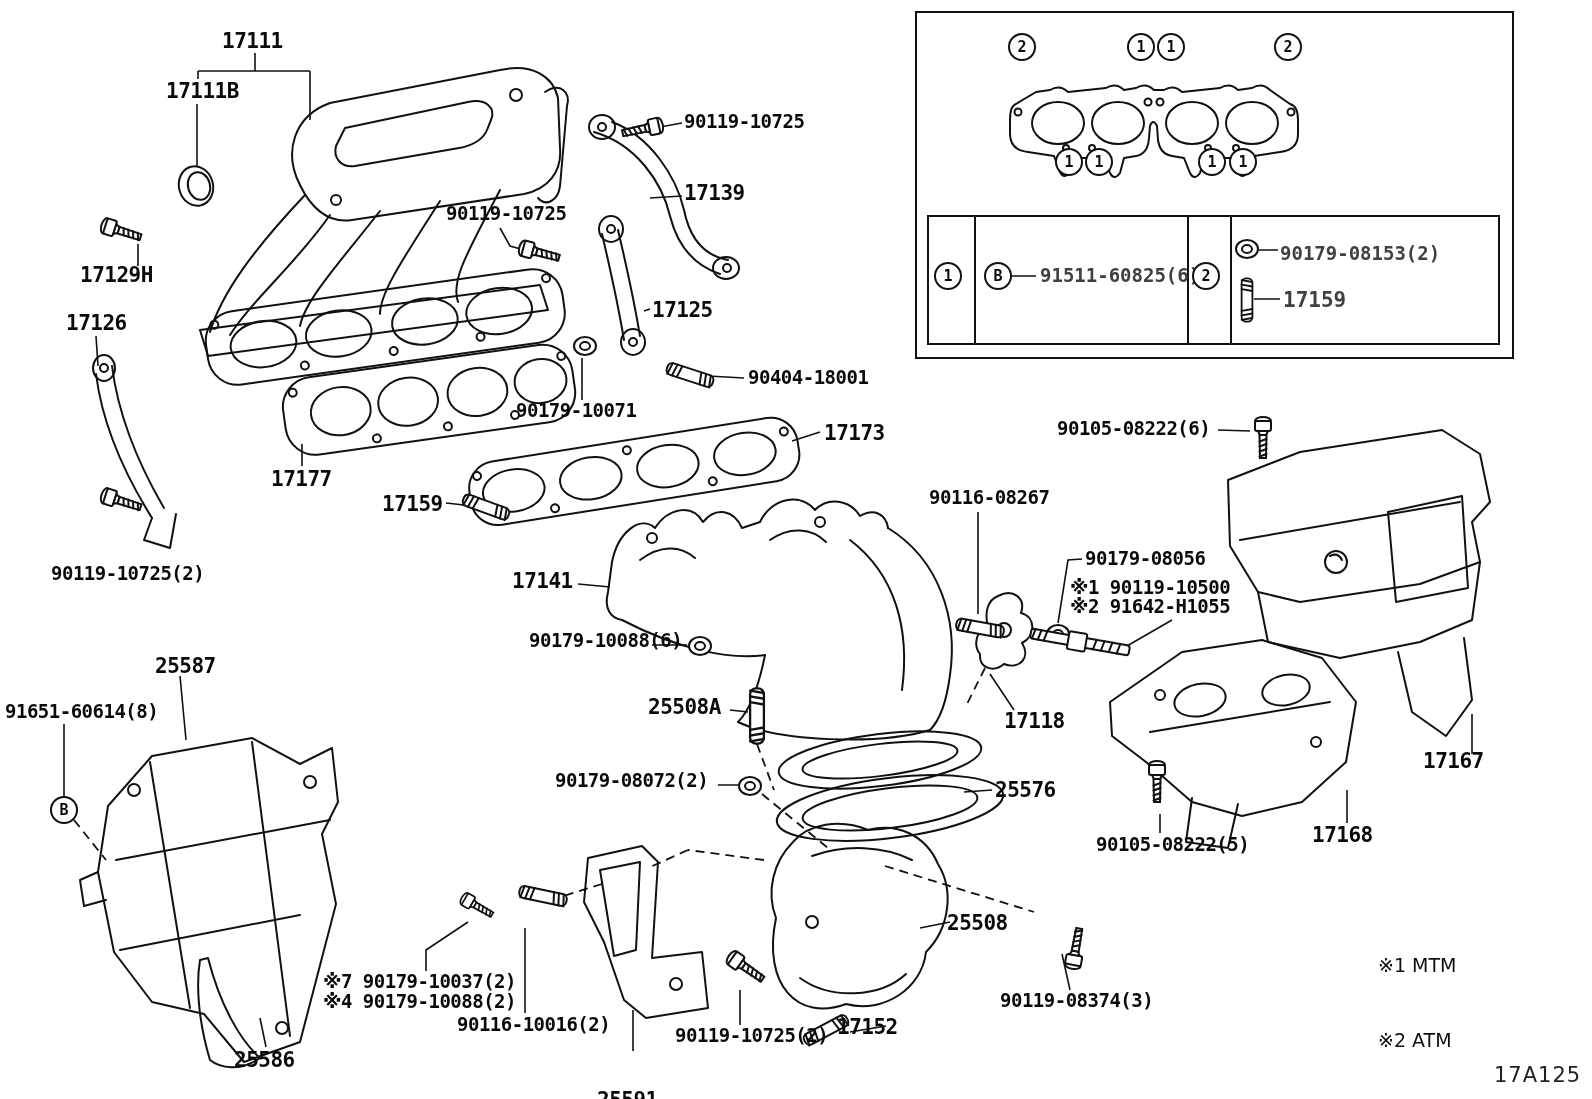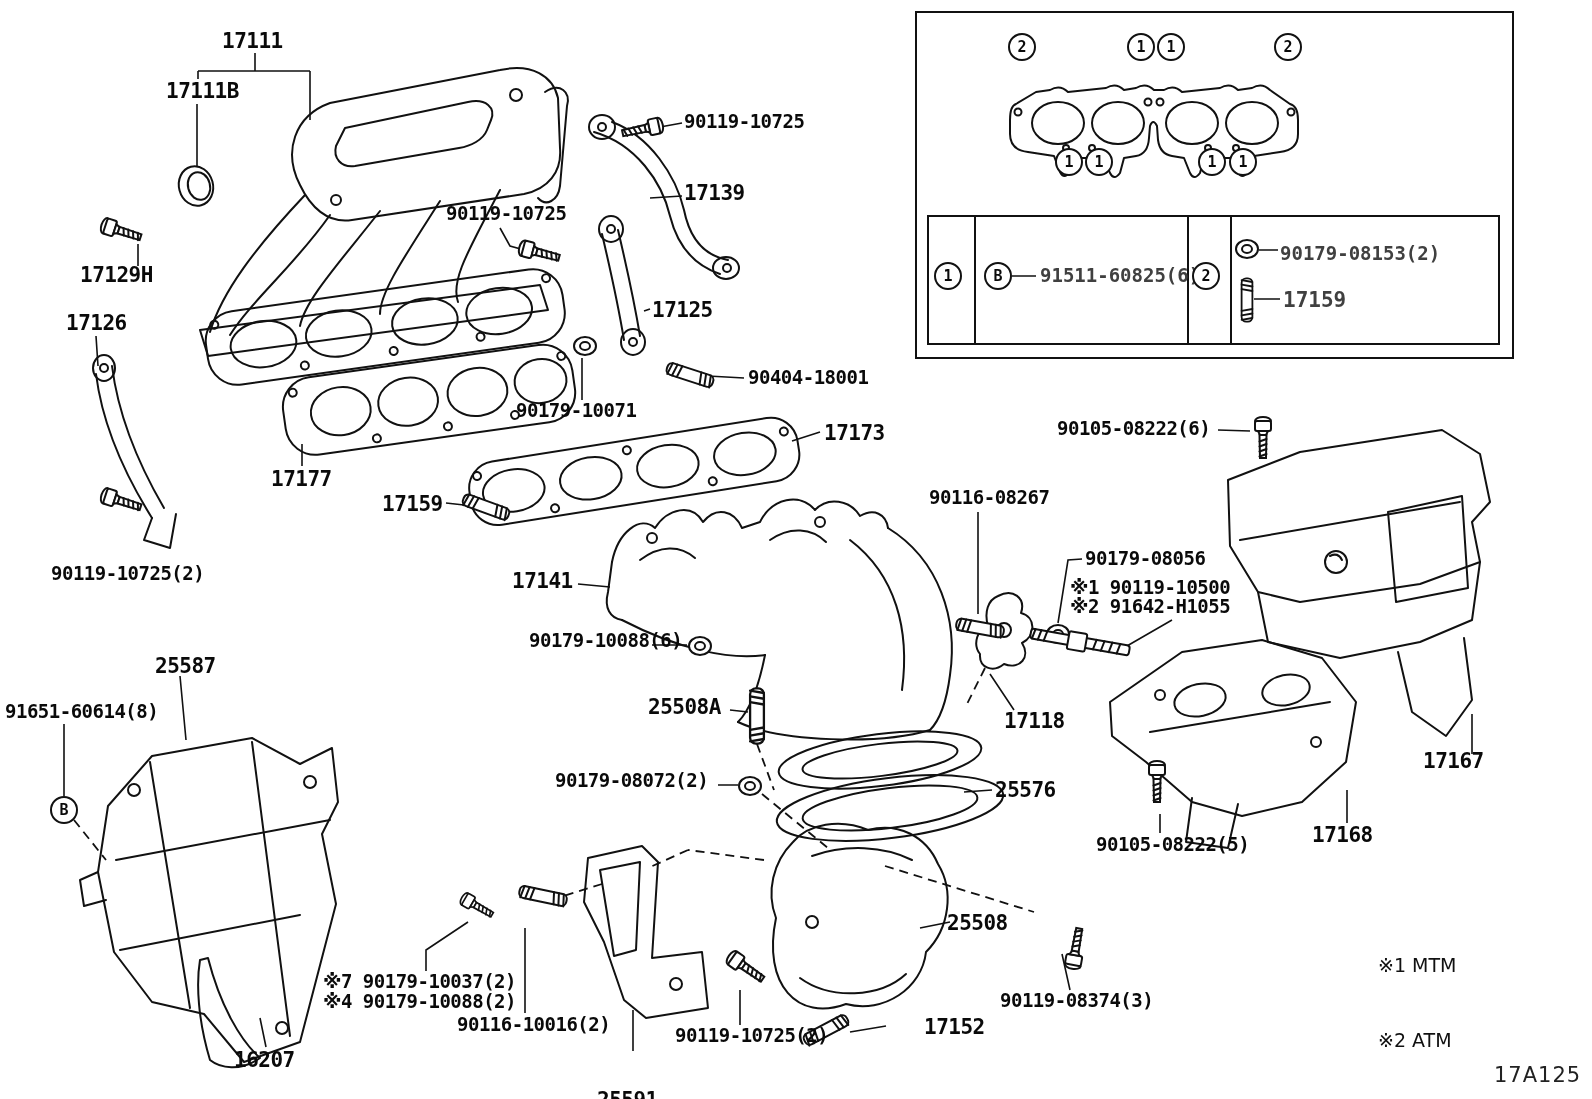--- a/index.html
+++ b/index.html
@@ -326,22 +326,22 @@
       <div class="lbl md" style="left: 555px; top: 771px;">90179-08072(2)</div>
       <div class="lbl lg" style="left: 995px; top: 779px;">25576</div>
       <div class="lbl lg" style="left: 1300px; top: 824px; margin-left: 12px;">17168</div>
       <div class="lbl md" style="left: 1096px; top: 835px;">90105-08222(5)</div>
       <div class="lbl lg" style="left: 947px; top: 912px;">25508</div>
       <div class="lbl md" style="left: 1000px; top: 991px;">90119-08374(3)</div>
       <div class="lbl md" style="left: 323px; top: 972px;">※7 90179-10037(2)</div>
       <div class="lbl md" style="left: 323px; top: 992px;">※4 90179-10088(2)</div>
       <div class="lbl md" style="left: 457px; top: 1015px;">90116-10016(2)</div>
       <div class="lbl md" style="left: 675px; top: 1026px;">90119-10725(2)</div>
-      <div class="lbl lg" style="left: 924px; top: 1016px;">17152</div>
-      <div class="lbl lg" style="left: 234px; top: 1049px;">16207</div>
+      <div class="lbl lg" style="left: 837px; top: 1016px;">17152</div>
+      <div class="lbl lg" style="left: 234px; top: 1049px;">25586</div>
       <div class="lbl lg" style="left: 597px; top: 1053px; margin-top: 36px;">25591</div>
       <div class="lbl md" style="left: 51px; top: 564px;">90119-10725(2)</div>
     </div>
 
   <div class="fnotes">
     <div>※1 MTM</div>
     <div>※2 ATM</div>
     
     
   </div>

